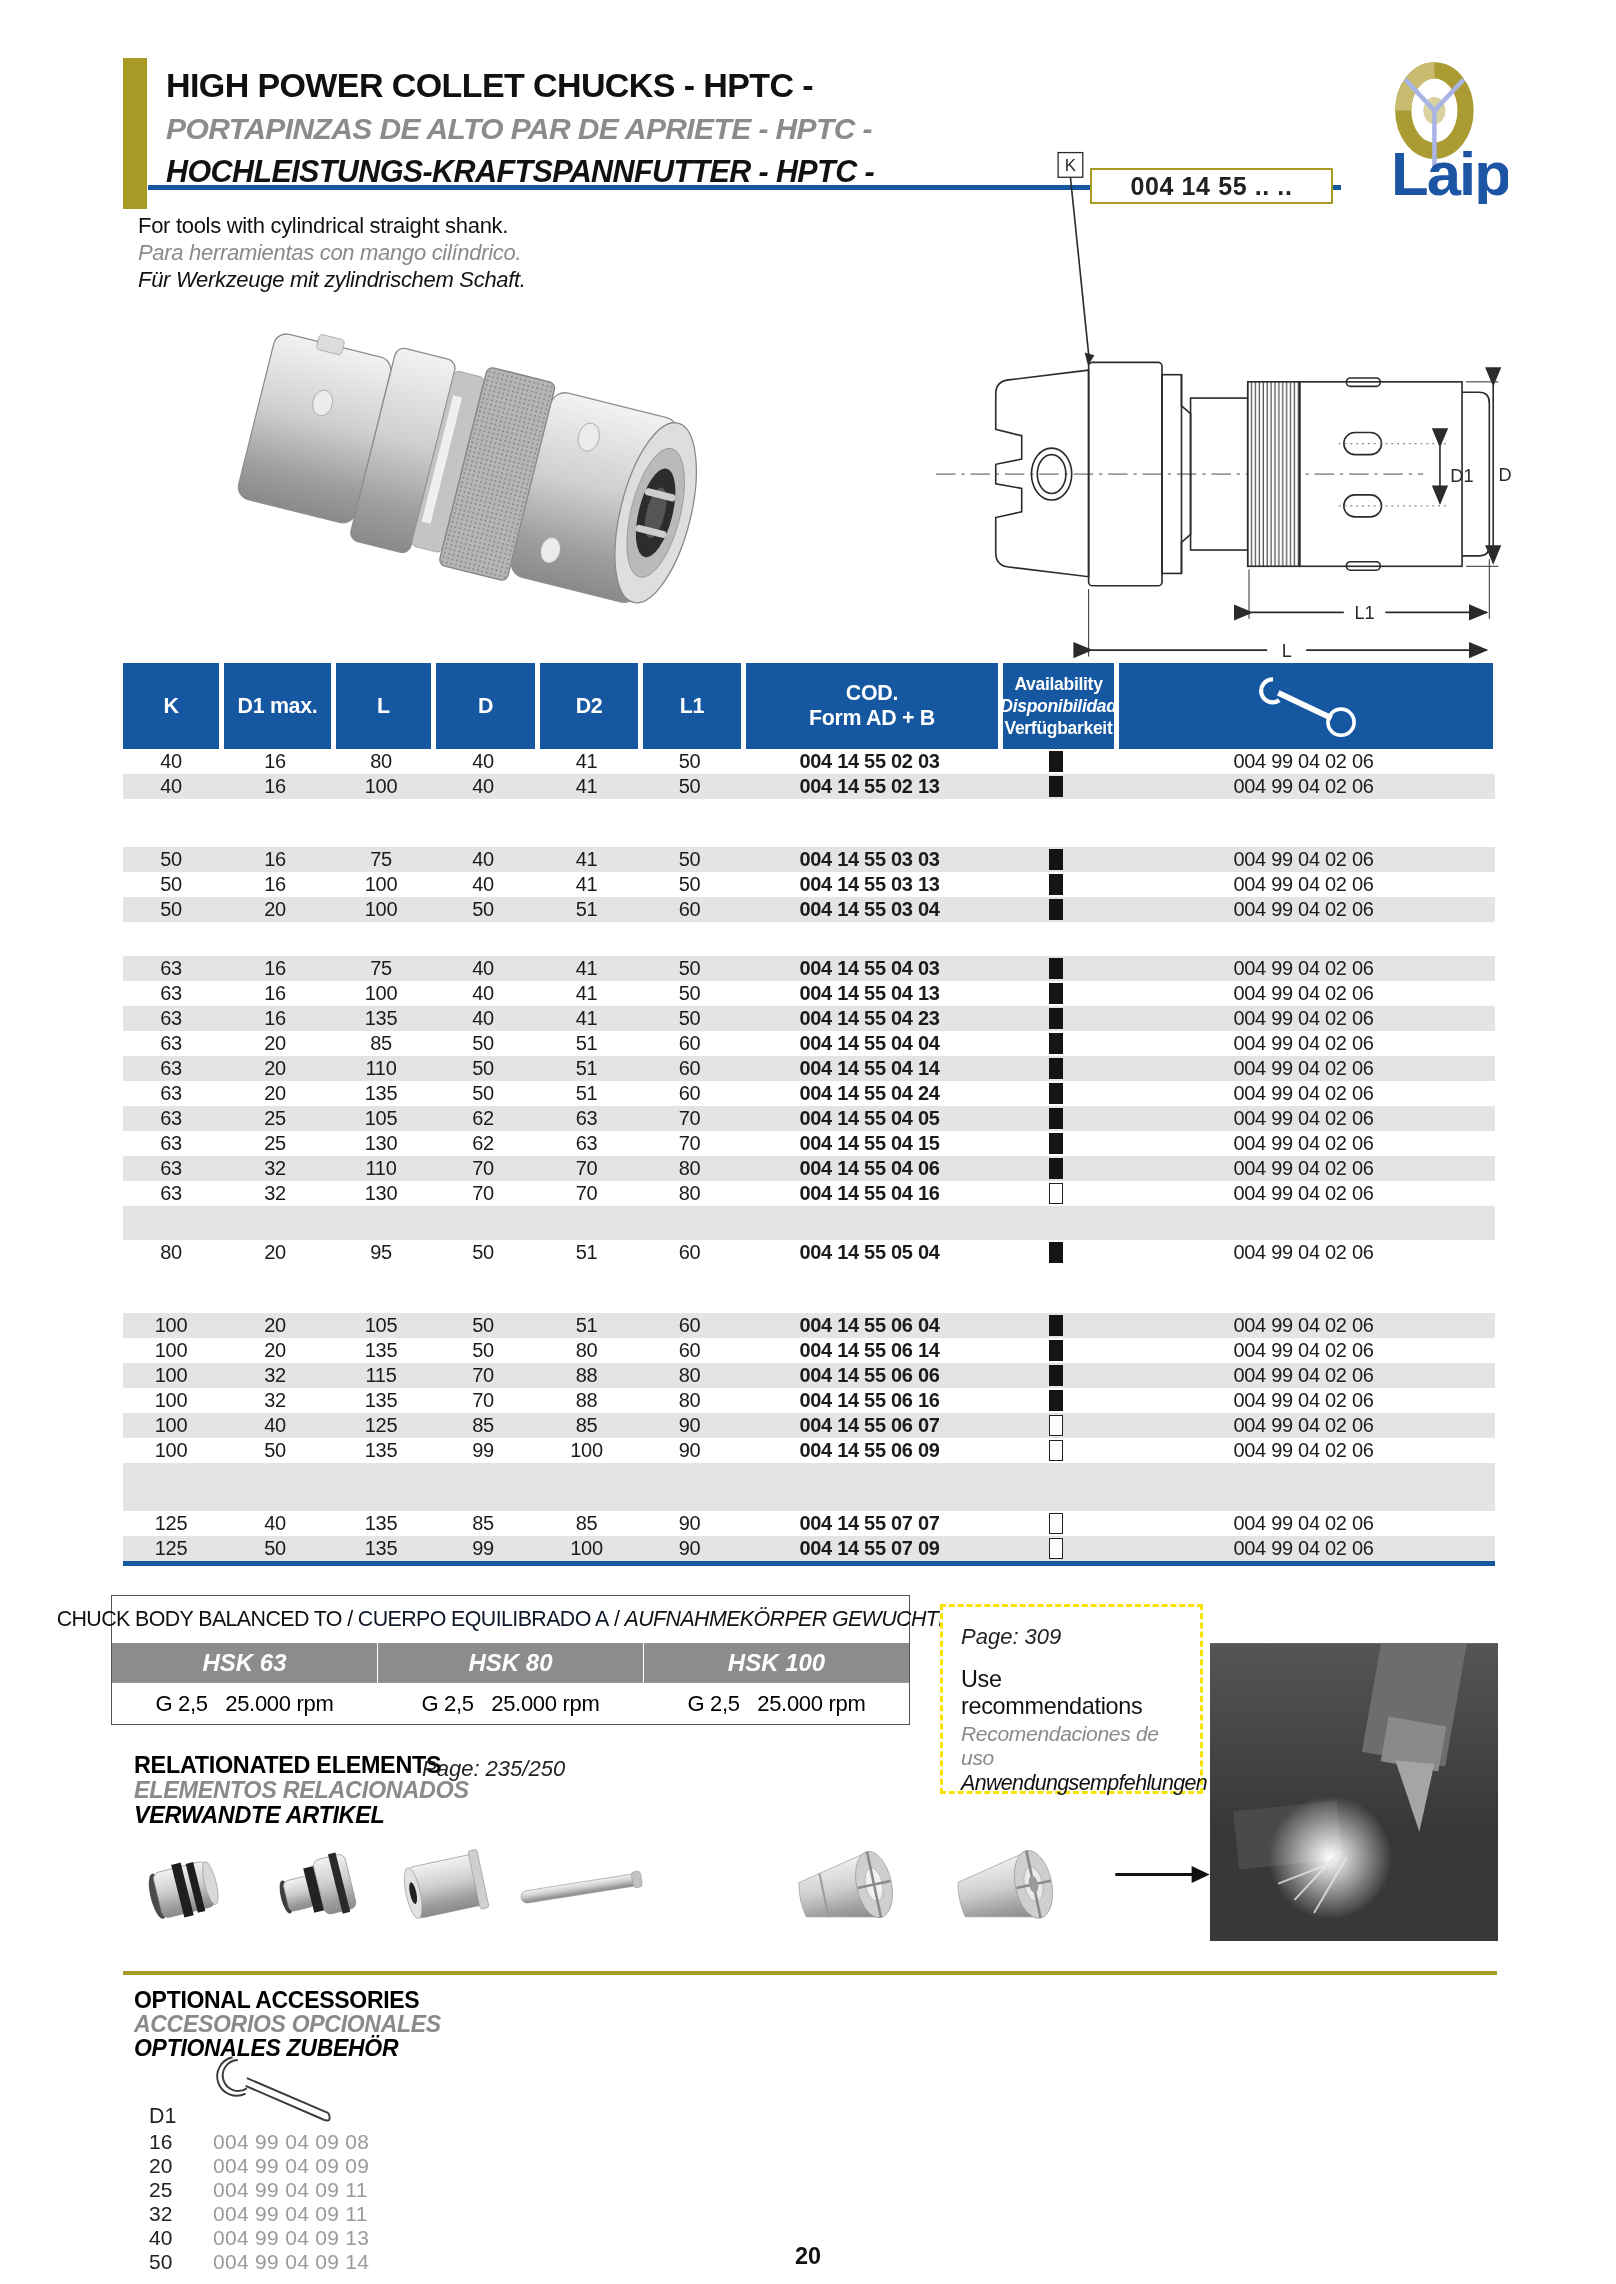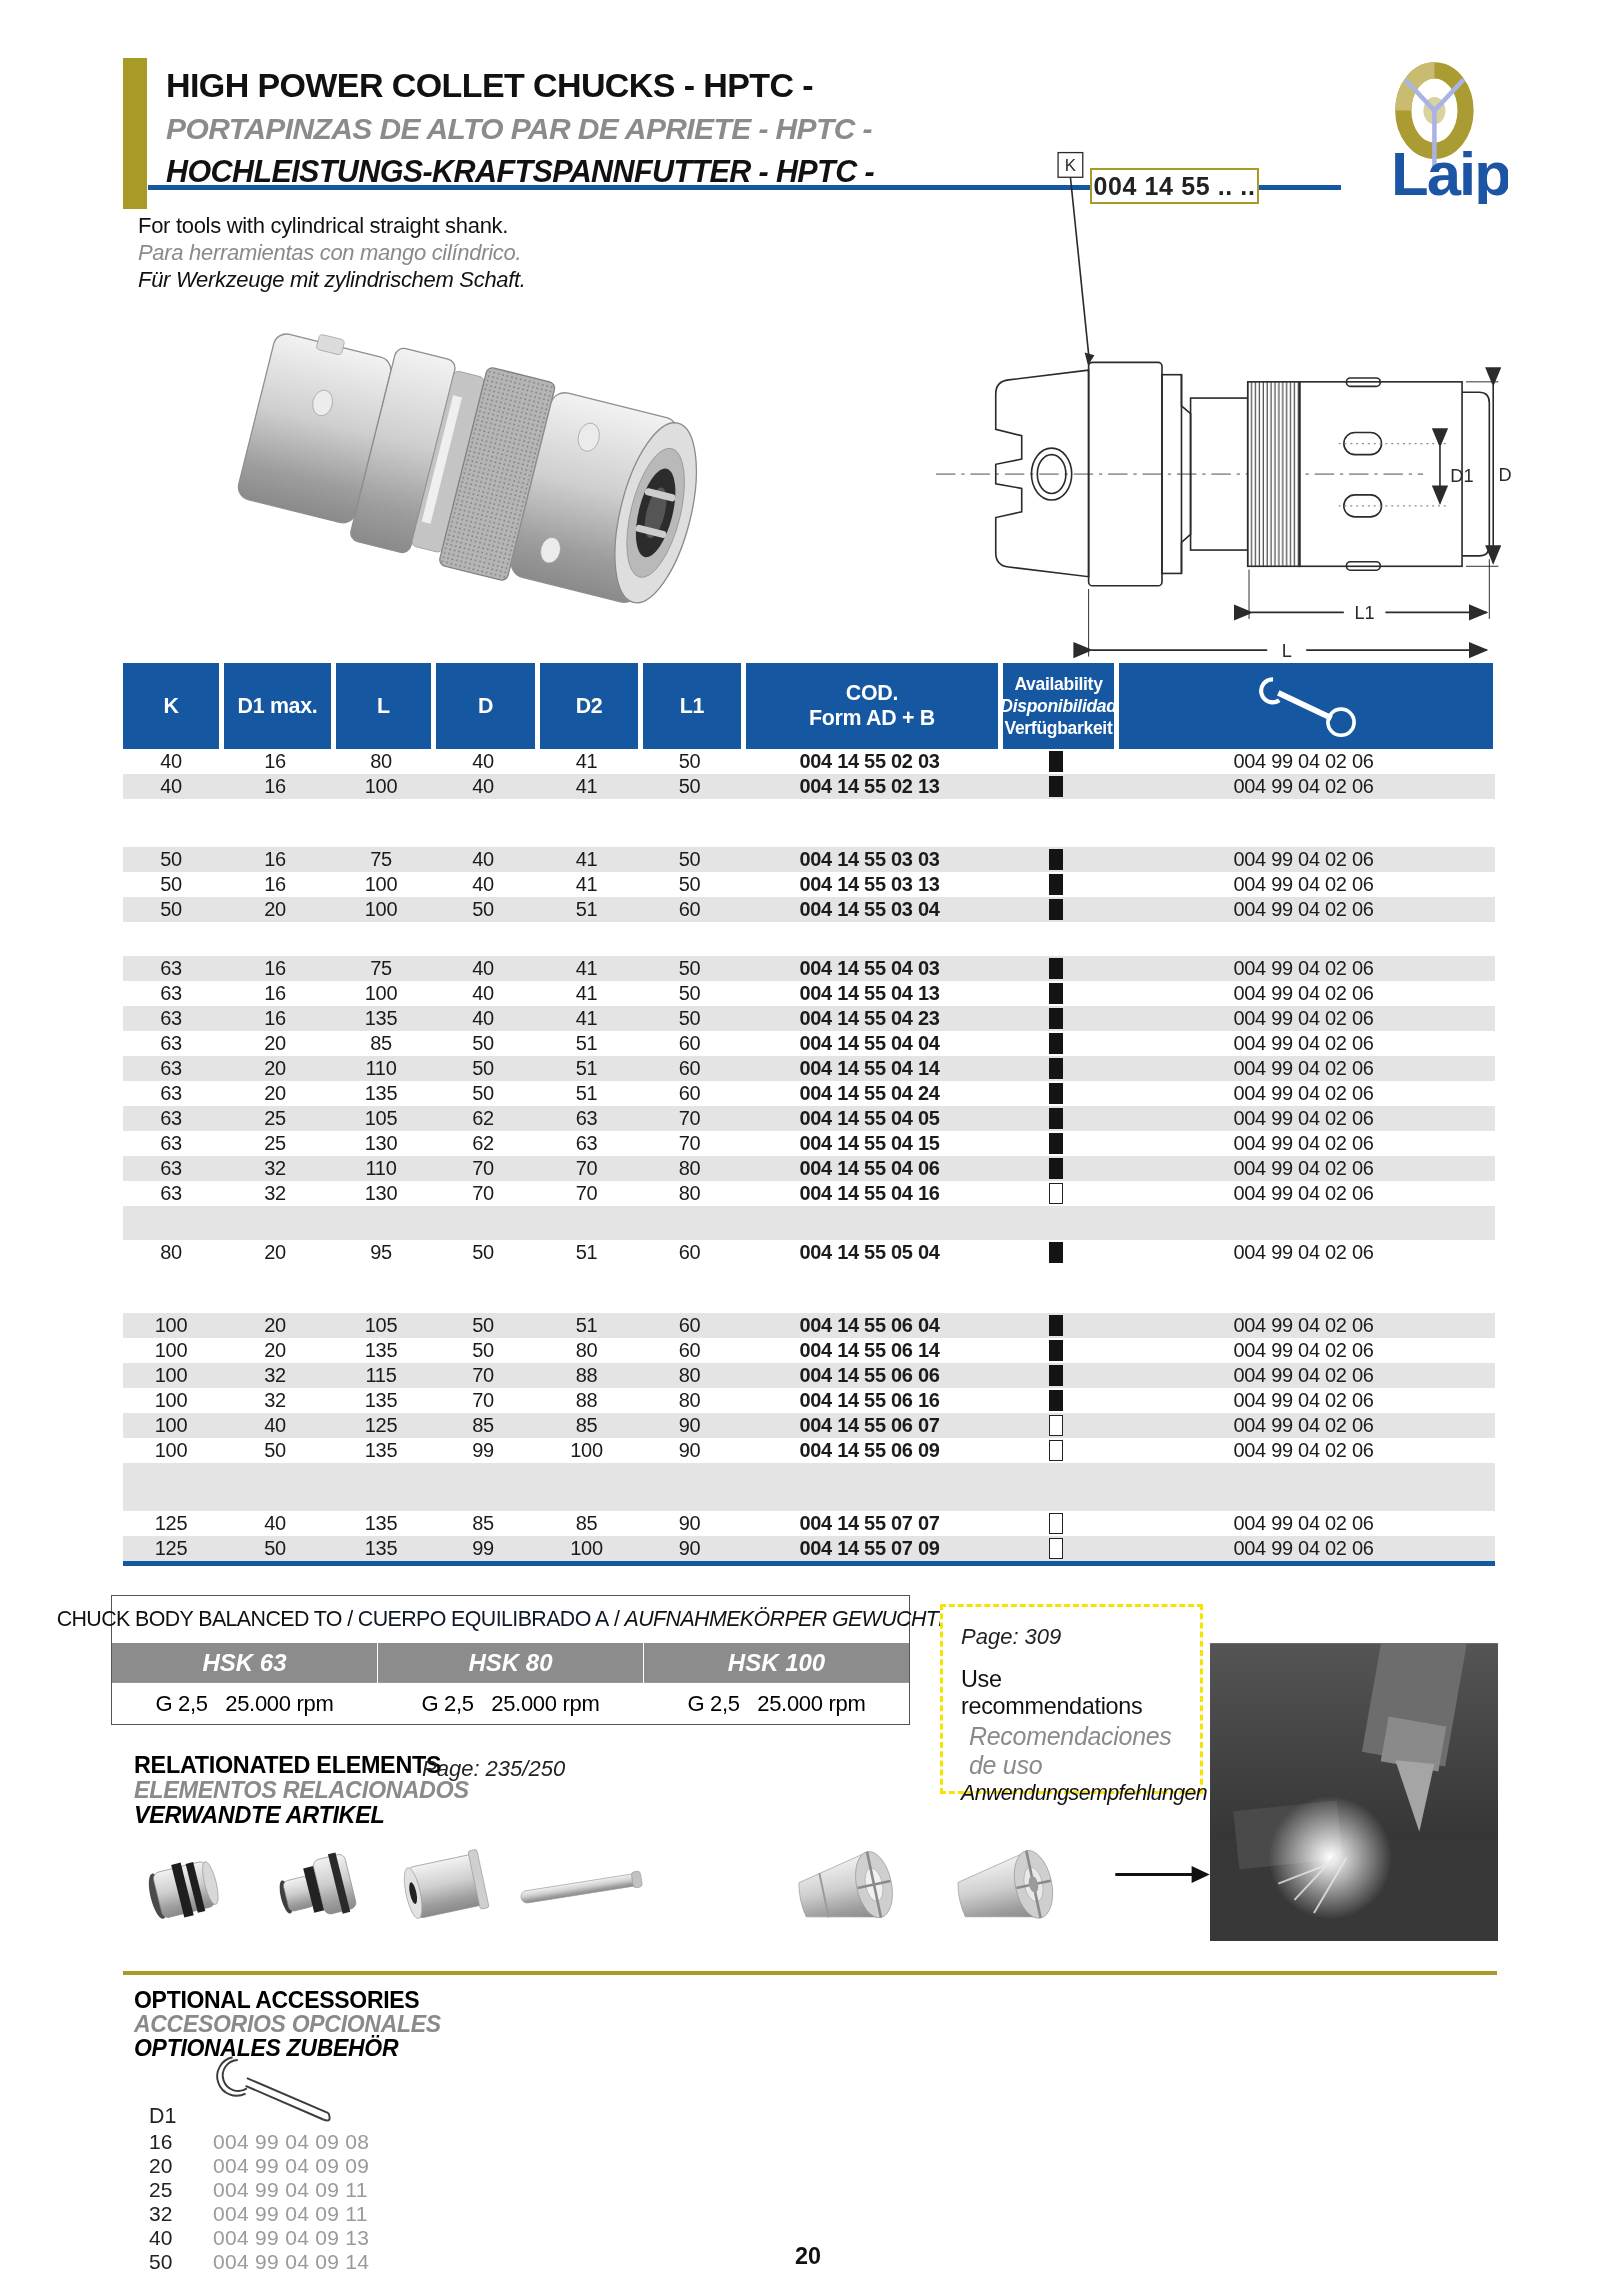--- a/index.html
+++ b/index.html
@@ -7,21 +7,21 @@
   body { font-family:"Liberation Sans", sans-serif; }
   .page { position:relative; width:1616px; height:2284px; background:#ffffff; overflow:hidden; margin:0 auto; }
 
   
   .accent-bar { position:absolute; left:123px; top:58px; width:24px; height:151px; background:#a89b25; }
   .titles { position:absolute; left:166px; top:64px; letter-spacing:-0.6px; }
   .title-en { font-size:34px; font-weight:bold; color:#111; line-height:43px; }
   .title-es { font-size:30px; font-weight:bold; font-style:italic; color:#8b8b8b; line-height:43px; }
   .title-de { font-size:30.5px; font-weight:bold; font-style:italic; color:#111; line-height:43px; }
   .header-rule { position:absolute; left:148px; top:185px; width:1193px; height:5.2px; background:#1557a0; }
-  .code-box { position:absolute; left:1090px; top:168px; width:169px; height:36px; background:#fff;
+  .code-box { position:absolute; left:1090px; top:168px; width:243px; height:36px; background:#fff;
               border:2.6px solid #a89b25; display:flex; align-items:center; justify-content:center;
               font-size:25px; font-weight:bold; color:#222; letter-spacing:0.6px; }
   .logo { position:absolute; left:1355px; top:60px; width:153px; height:144px; }
 
   
   .desc { position:absolute; left:138px; top:212px; font-size:22px; line-height:27px; letter-spacing:-0.3px; }
   .desc .en { color:#111; }
   .desc .es { color:#8a8a8a; font-style:italic; }
   .desc .de { color:#111; font-style:italic; }
 
@@ -63,21 +63,21 @@
   .b-head { height:39px; background:#8c8c8c; color:#fff; font-weight:bold; font-style:italic;
             display:flex; align-items:center; justify-content:center; font-size:24px; }
   .b-val { height:42px; display:flex; align-items:center; justify-content:center; font-size:22px;
            white-space:pre; border-top:1.3px solid #999; letter-spacing:-0.3px; }
 
   
   .rec { position:absolute; left:940px; top:1604px; width:263px; height:190px; border:3.9px dashed #f6e300;
          padding:17px 18px; background:#fff; }
   .rec .pg { font-style:italic; font-size:22px; color:#222; margin-bottom:15.6px; }
   .rec .en { font-size:23.4px; color:#111; margin-bottom:2.6px; letter-spacing:-0.3px; }
-  .rec .es { font-size:25px; color:#8a8a8a; font-style:italic; margin-bottom:1.3px; letter-spacing:-0.3px;margin-left:8px; }
+  .rec .es { font-size:21px; color:#8a8a8a; font-style:italic; margin-bottom:1.3px; letter-spacing:-0.3px; }
   .rec .de { font-size:21.4px; color:#111; font-style:italic; letter-spacing:-0.6px; }
 
   .mphoto { position:absolute; left:1210px; top:1643px; width:288px; height:298px; overflow:hidden; }
 
   
   .related-h { position:absolute; left:134px; top:1753px; font-weight:bold; font-size:23.4px; line-height:25px; letter-spacing:-0.3px; }
   .related-h .es { color:#8a8a8a; font-style:italic;text-align:right; }
   .related-h .de { font-style:italic; }
   .rel-page { position:absolute; left:422px; top:1756px; font-style:italic; font-size:22px; color:#222; }
   .part { position:absolute; }

